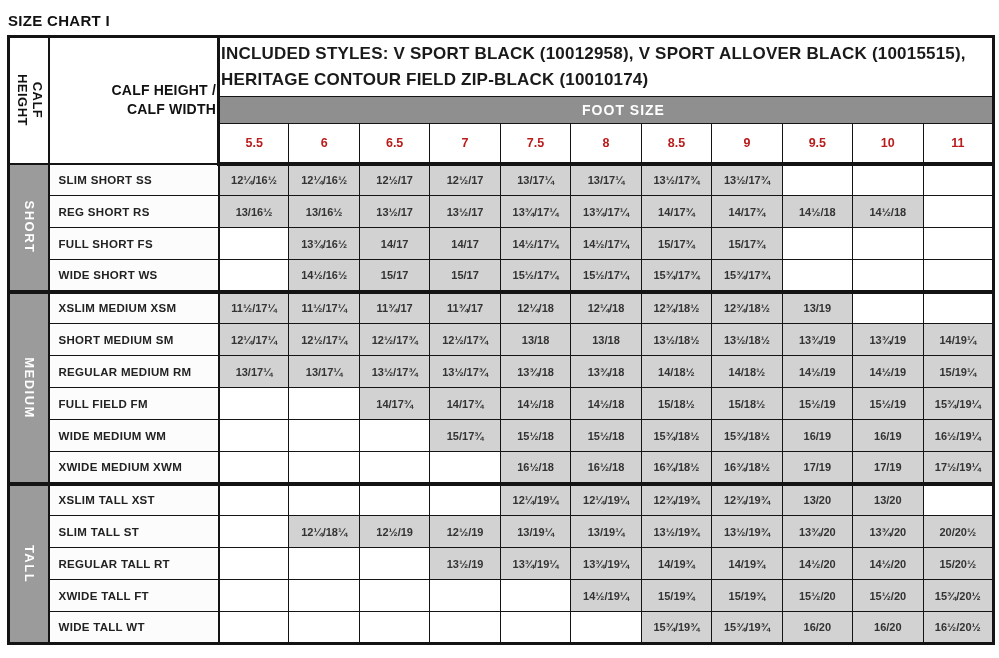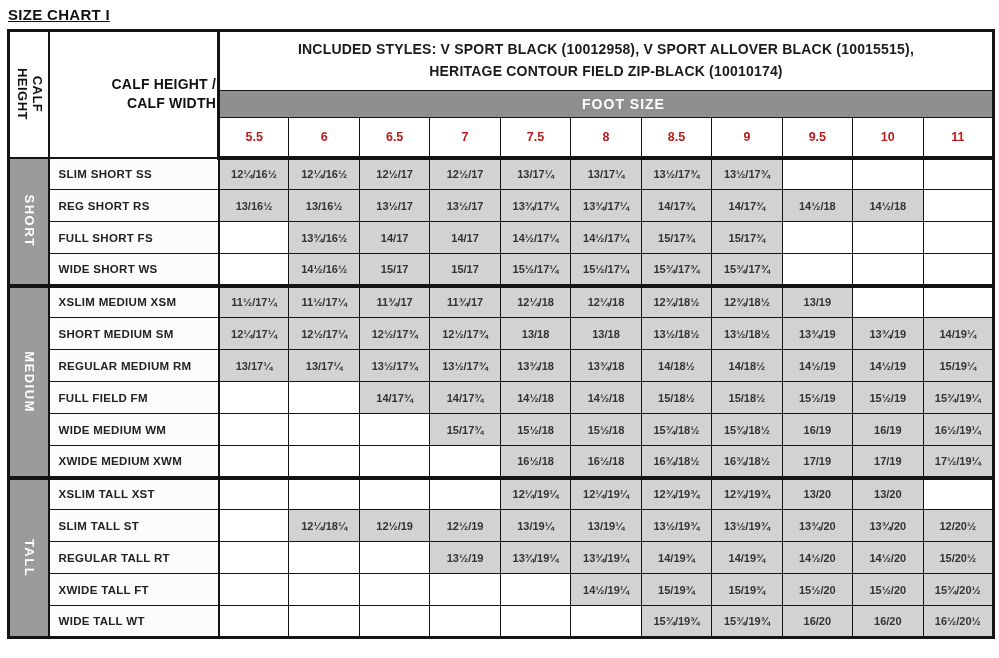--- a/index.html
+++ b/index.html
@@ -10,22 +10,21 @@
     --txt:#333333;
   }
   html,body{margin:0;padding:0;background:#fff;}
   body{
     font-family:"Liberation Sans","DejaVu Sans",sans-serif;
     width:999px;height:658px;overflow:hidden;box-sizing:border-box;
     padding:4px 4px 0 7px;
   }
   .page-title{
     font-size:15px;font-weight:700;color:#111;letter-spacing:.3px;
-    margin:2px 0 6px 1px;
-    text-decoration:underline;
+    margin:8px 0 6px 1px;
   }
   table.size-chart{
     border-collapse:collapse;table-layout:fixed;
     width:988px;
     border:3px solid var(--bk);
   }
   td{box-sizing:border-box;}
   col.c-vert{width:40px;}
   col.c-label{width:170px;}
 
@@ -39,21 +38,21 @@
     white-space:pre-line;text-align:center;
     font-weight:700;font-size:13px;line-height:1.12;letter-spacing:.5px;color:#111;
   }
   td.corner-main{
     background:#fff;border:2px solid var(--bk);
     text-align:right;font-weight:700;font-size:14px;line-height:1.35;color:#111;
     letter-spacing:.2px;
   }
   td.styles-cell{
     background:#fff;border:1px solid var(--bk);border-left:3px solid var(--bk);
-    height:60px;text-align:center;font-weight:700;font-size:14px;line-height:1.55;
+    height:60px;text-align:left;font-weight:700;font-size:17px;line-height:1.55;
     color:#1a1a1a;letter-spacing:.2px;
   }
   td.foot-band{
     background:var(--band);border:1px solid var(--bk);border-left:3px solid var(--bk);
     height:27px;text-align:center;font-weight:700;font-size:14px;color:#fff;
     letter-spacing:1px;
     padding-left:36px;
   }
   td.num{
     background:#fff;border:1px solid var(--bk);border-bottom:4px solid var(--bk);
@@ -308,21 +307,21 @@
         <td class="cell empty firstcol"></td>
         <td class="cell filled">12¼/18¼</td>
         <td class="cell filled">12½/19</td>
         <td class="cell filled">12½/19</td>
         <td class="cell filled">13/19¼</td>
         <td class="cell filled">13/19¼</td>
         <td class="cell filled">13½/19¾</td>
         <td class="cell filled">13½/19¾</td>
         <td class="cell filled">13¾/20</td>
         <td class="cell filled">13¾/20</td>
-        <td class="cell filled">12/20½</td>
+        <td class="cell filled">20/20½</td>
       </tr>
       <tr>
         <td class="rowlabel">REGULAR TALL RT</td>
         <td class="cell empty firstcol"></td>
         <td class="cell empty"></td>
         <td class="cell empty"></td>
         <td class="cell filled">13½/19</td>
         <td class="cell filled">13¾/19¼</td>
         <td class="cell filled">13¾/19¼</td>
         <td class="cell filled">14/19¾</td>

